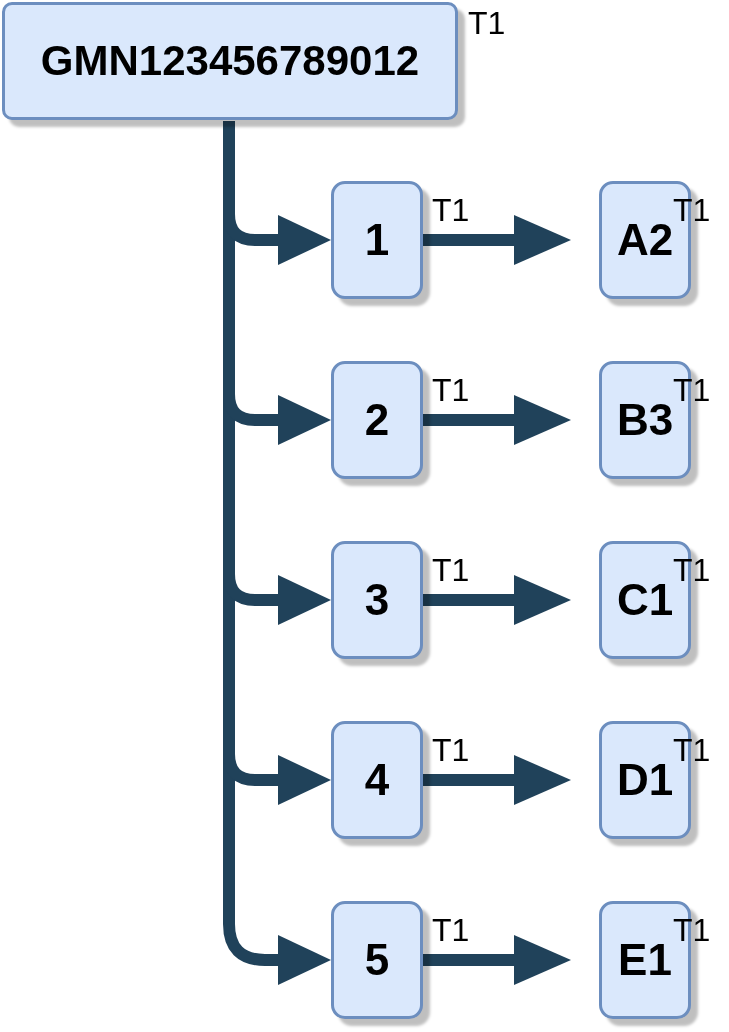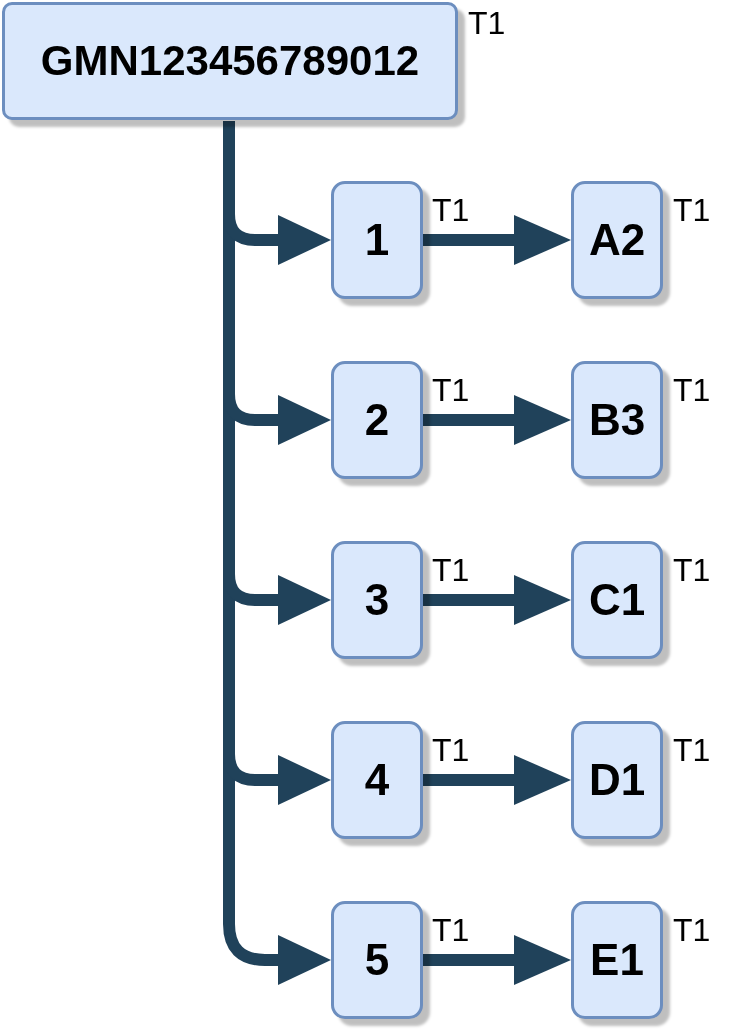--- a/index.html
+++ b/index.html
@@ -43,21 +43,21 @@
     width: 456px; height: 118px;
     border-radius: 10px;
     font-size: 42px;
   }
   .node.small {
     width: 92px; height: 118px;
     left: 331px;
     border-radius: 14px;
     font-size: 44px;
   }
-  .node.small.target { left: 571px; }
+  .node.small.target { left: 599px; }
   .tag {
     position: absolute;
     font-size: 32px;
     line-height: 1;
     color: var(--label_text, #000000);
     white-space: nowrap;
   }
   .tag.child-tag  { left: 432px; }
   .tag.target-tag { left: 673px; }
   

